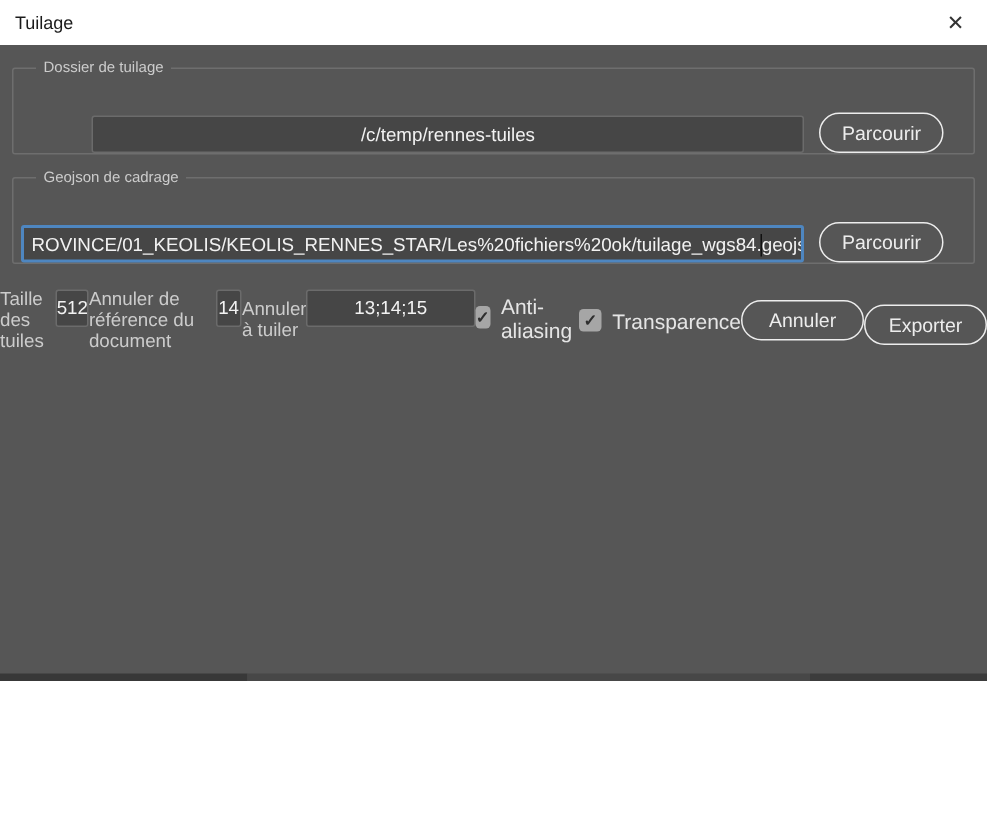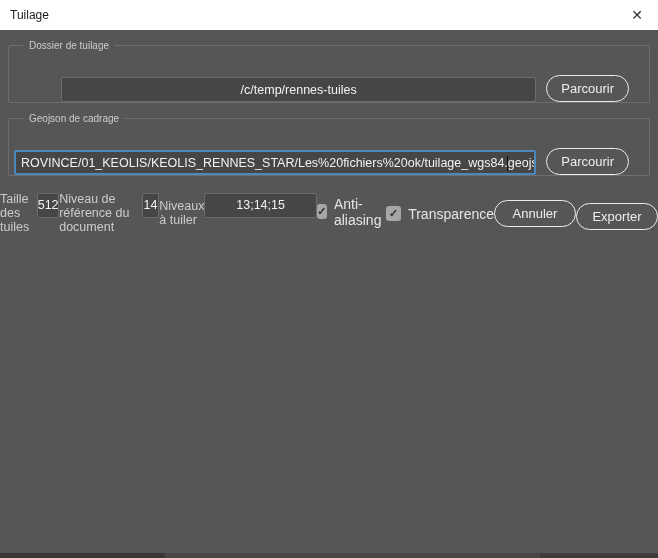--- a/index.html
+++ b/index.html
@@ -1,21 +1,21 @@
 <!DOCTYPE html>
 <html style="--dialog-bg: #565656; --titlebar-bg: #ffffff; --group-border: #6e6e6e; --label-color: #cccccc; --field-bg: #464646; --field-border: #6b6b6b; --focus-blue: #4e86c0; --button-border: #ededed; --checkbox-bg: #a6a6a6; --strip-dark: #383838; --strip-mid: #474747; --strip-dark2: #3c3c3c;"><head>
 <meta charset="utf-8">
 <style>
   * { box-sizing: border-box; margin: 0; padding: 0; }
   html, body { width: 658px; height: 558px; overflow: hidden; }
   body { font-family: "Liberation Sans", sans-serif; }
 
   .window {
     position: relative;
-    width: 658px; height: 558px;
+    width: 658px; height: 454px;
     background: var(--dialog-bg, #565656);
     display: flex; flex-direction: column;
   }
 
   
   .titlebar {
     flex: 0 0 30px; height: 30px;
     background: var(--titlebar-bg, #ffffff);
     display: flex; align-items: center;
     padding-left: 10px;
@@ -145,24 +145,24 @@
       </div>
       <button class="pill">Parcourir</button>
     </div>
   </div>
 
   <div class="stack">
 
     <div class="mid-label">Taille des tuiles</div>
     <div class="field sm-field w-512">512</div>
 
-    <div class="mid-label">Niveau de référence du document</div>
+    <div class="mid-label">Annuler de référence du document</div>
     <div class="field sm-field w-14">14</div>
 
-    <div class="mid-label">Niveaux à tuiler</div>
+    <div class="mid-label">Annuler à tuiler</div>
     <div class="field sm-field w-levels">13;14;15</div>
 
     <div class="cb-row first">
       <span class="checkbox">
         <span>✓</span>
       </span>
       <span class="cb-label">Anti-aliasing</span>
     </div>
 
     <div class="cb-row second">

